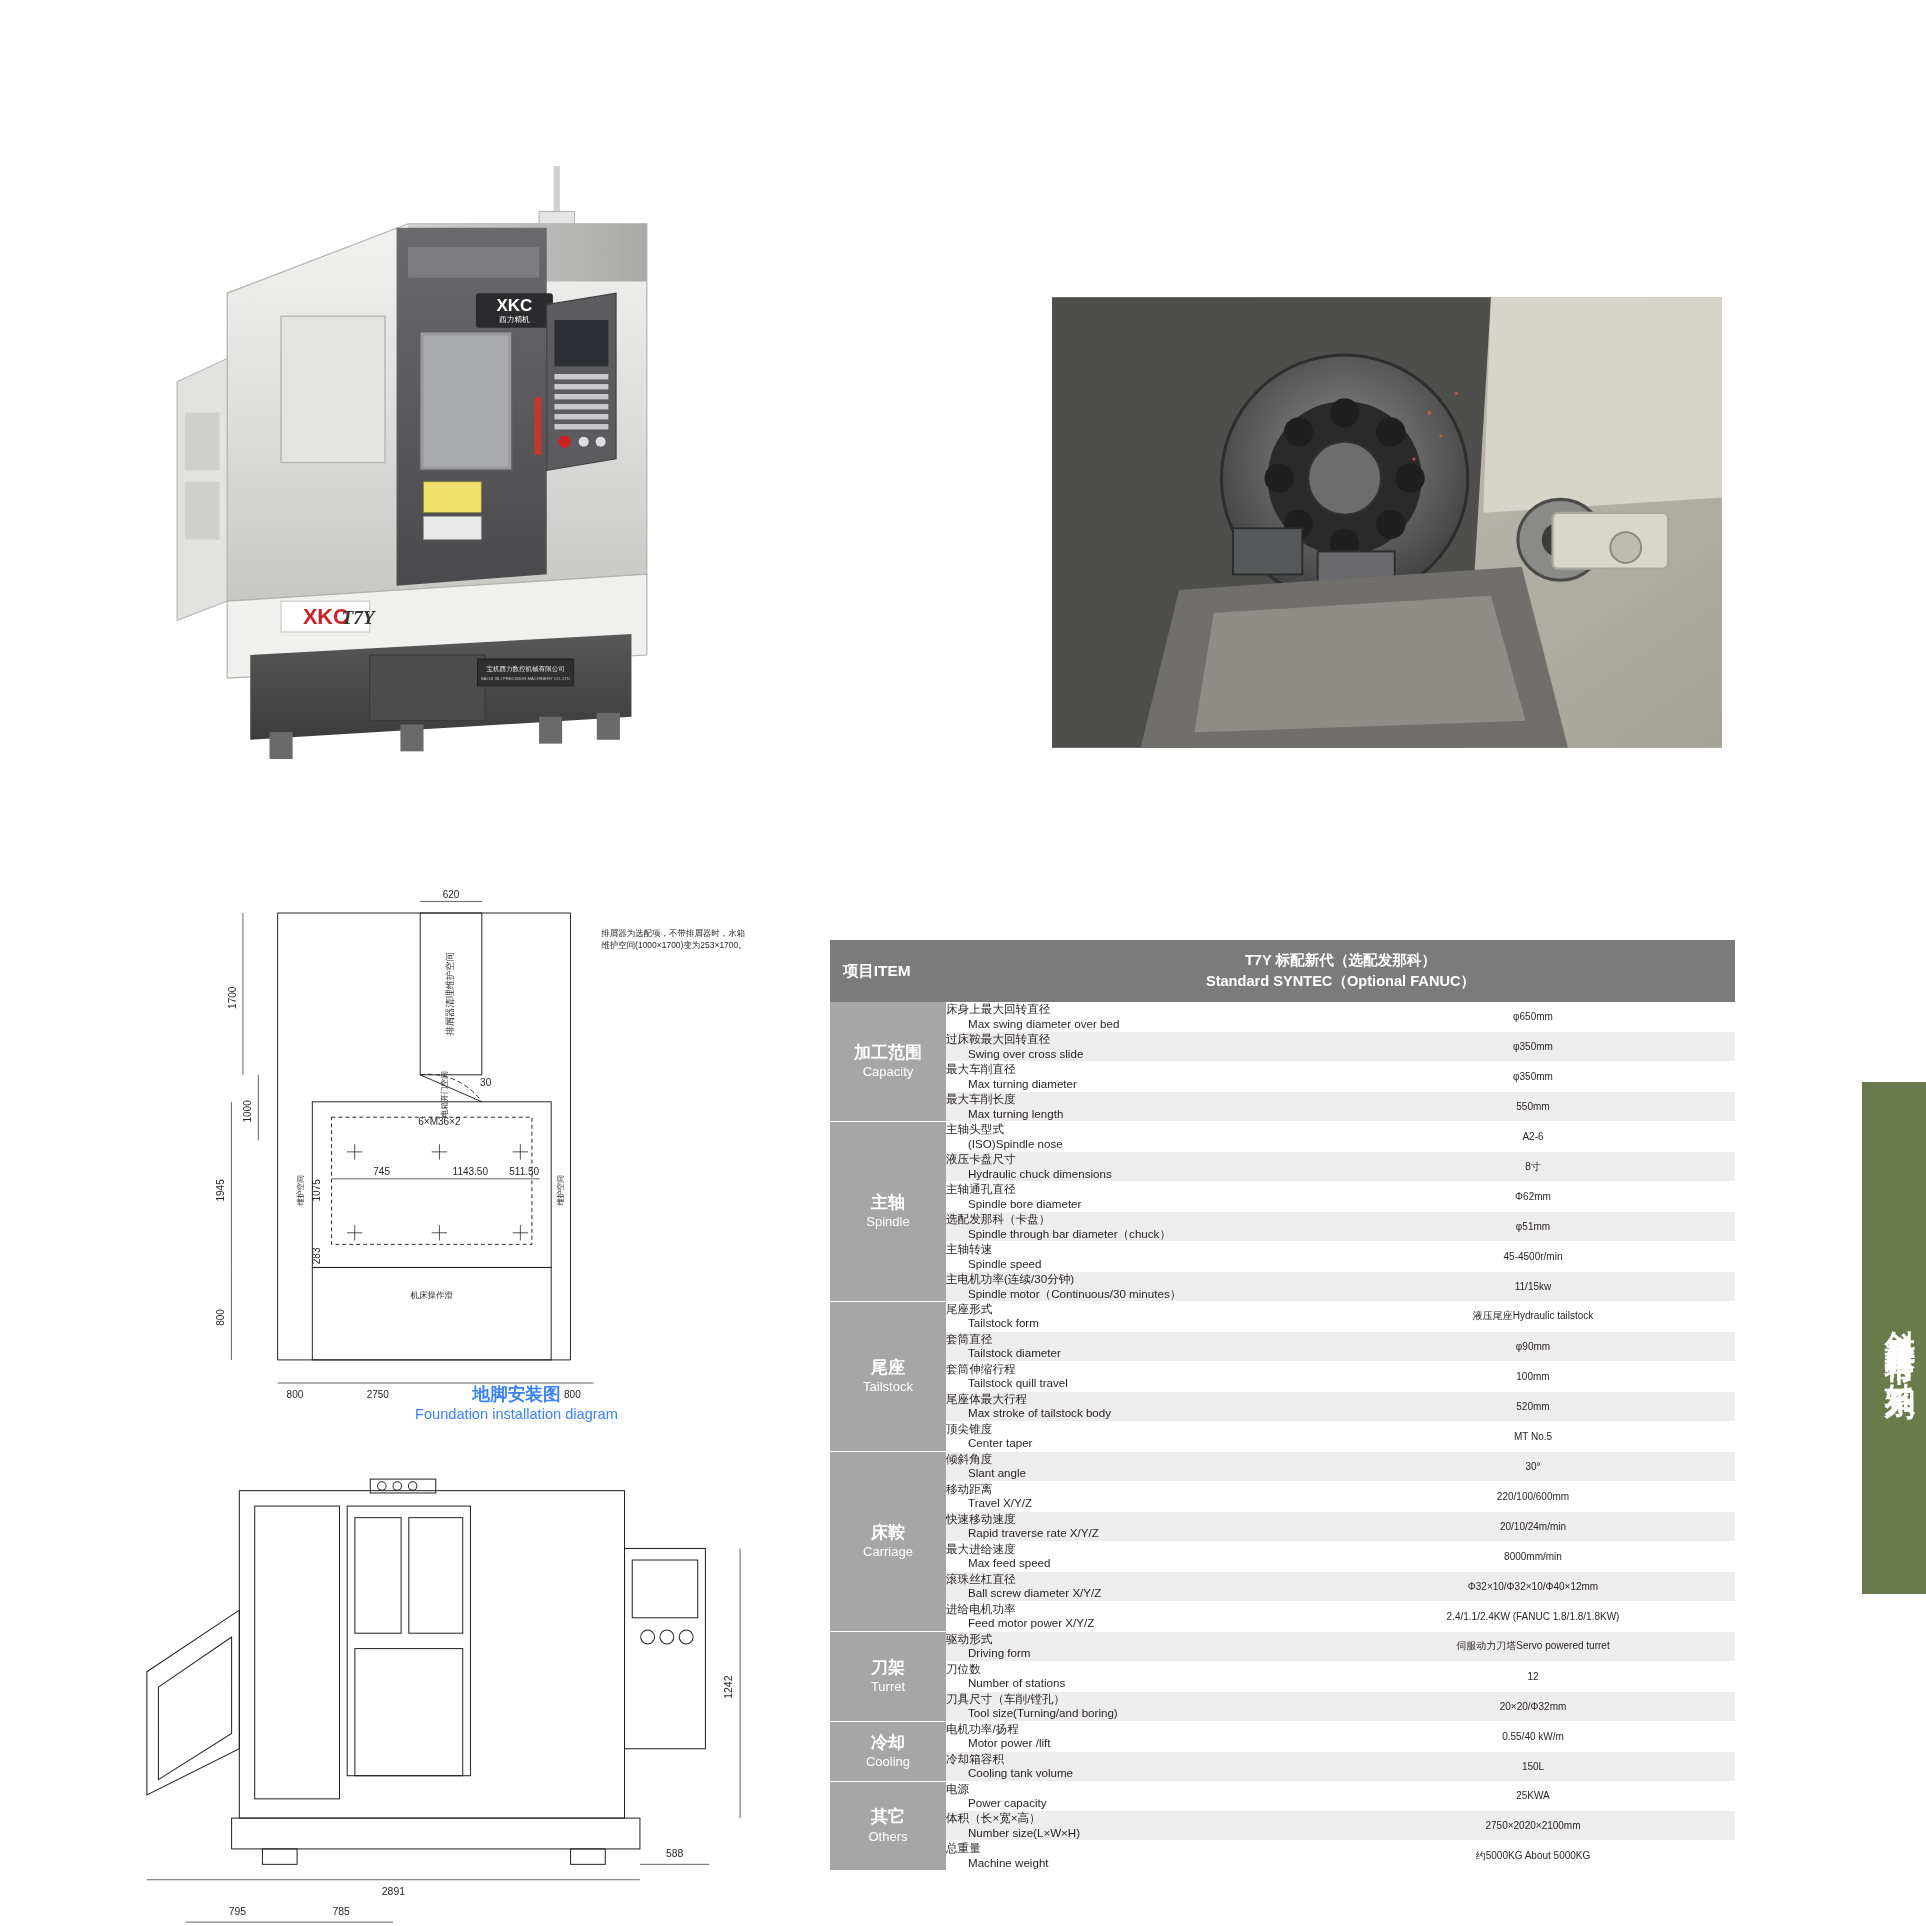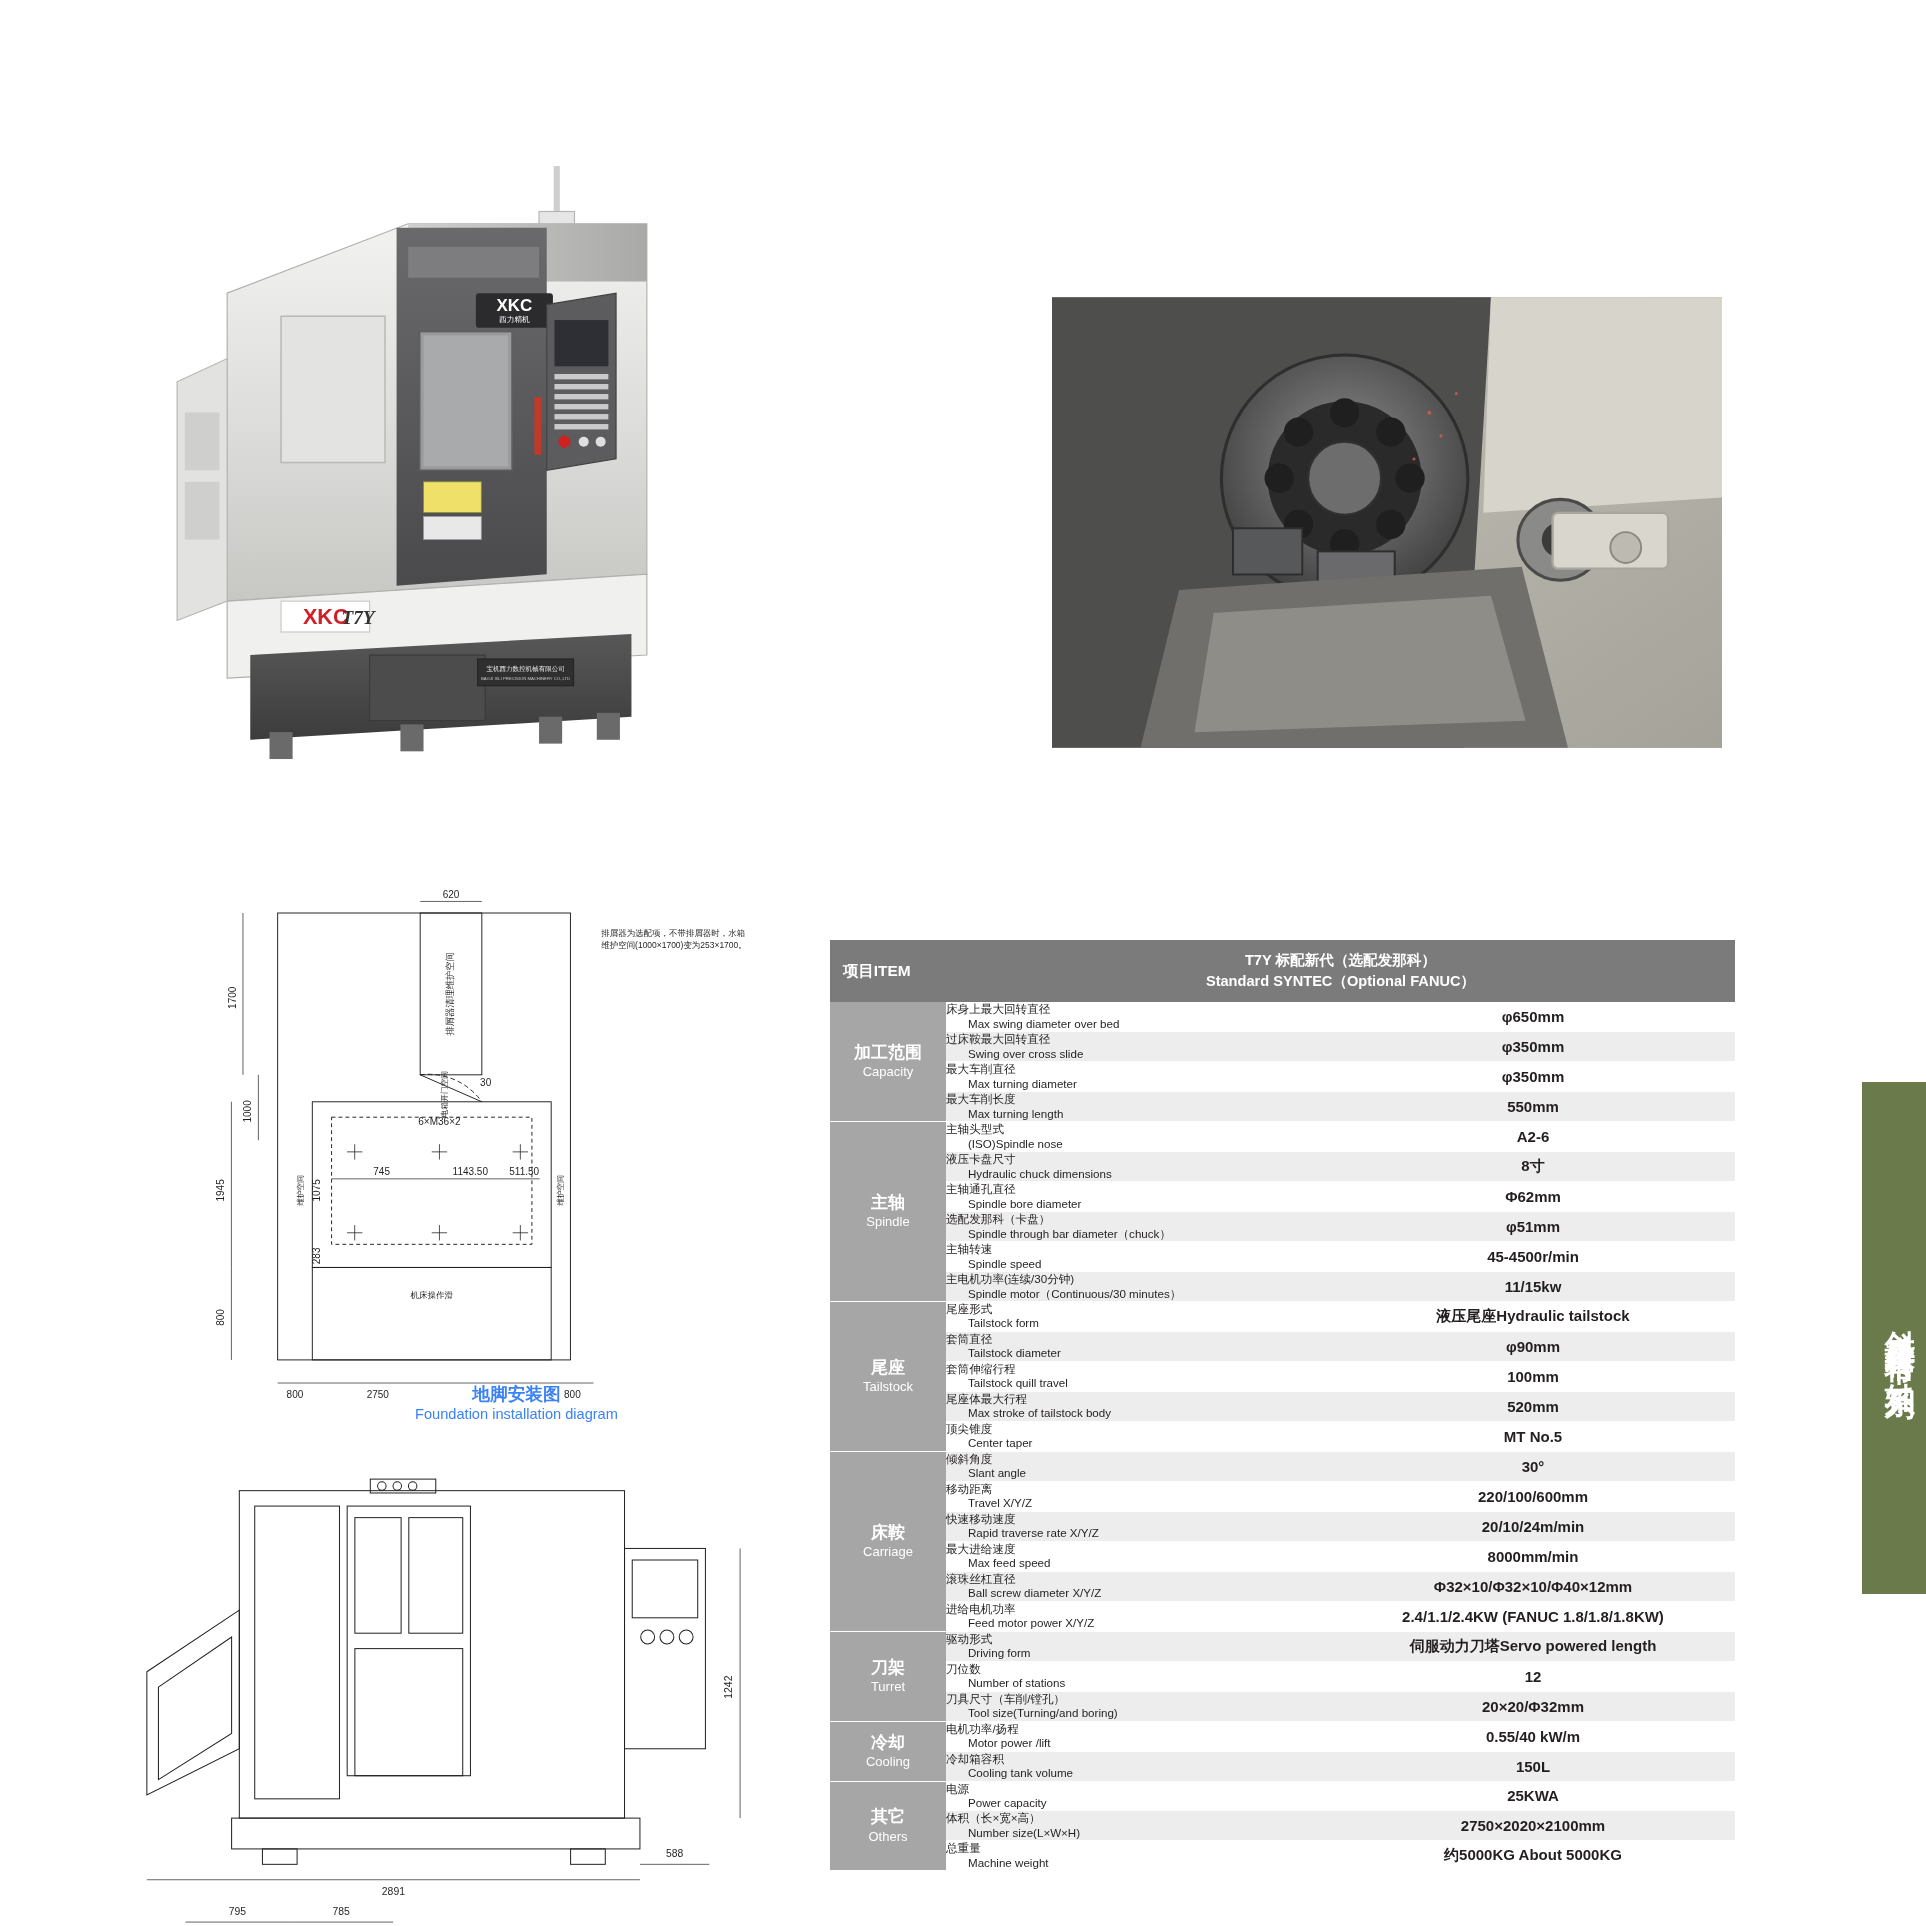--- a/index.html
+++ b/index.html
@@ -132,24 +132,23 @@
     font-size: 0;
     padding: 3.9px 0 3.9px 15.4px;
     line-height: 1.25;
     background: #ffffff;
   }
   .itm .icn { font-size: 11.6px; display: block; color: #231f20; }
   .itm .ien { font-size: 11.6px; display: block; color: #231f20; padding-left: 22px; }
 
   .val {
     text-align: center;
-    font-size: 15px;
+    font-size: 10px;
     background: #ffffff;
     color: #231f20;
-    font-weight: bold;
   }
   tr.alt .itm, tr.alt .val { background: #ededed; }
   tr.row td { border-bottom: 1.2px solid #ffffff; }
 </style>
 </head>
 <body>
 
 <div class="side-tab">
   <span class="vtext">斜床身转转塔带Y轴系列</span>
 </div>
@@ -638,21 +637,21 @@
       </tr>
       <tr class="row alt">
         <td class="grp" rowspan="3">
           <span class="gcn">刀架</span>
           <span class="gen">Turret</span>
         </td>
         <td class="itm">
           <span class="icn">驱动形式</span>
           <span class="ien">Driving form</span>
         </td>
-        <td class="val">伺服动力刀塔Servo powered length</td>
+        <td class="val">伺服动力刀塔Servo powered turret</td>
       </tr>
       <tr class="row">
         <td class="itm">
           <span class="icn">刀位数</span>
           <span class="ien">Number of stations</span>
         </td>
         <td class="val">12</td>
       </tr>
       <tr class="row alt">
         <td class="itm">

